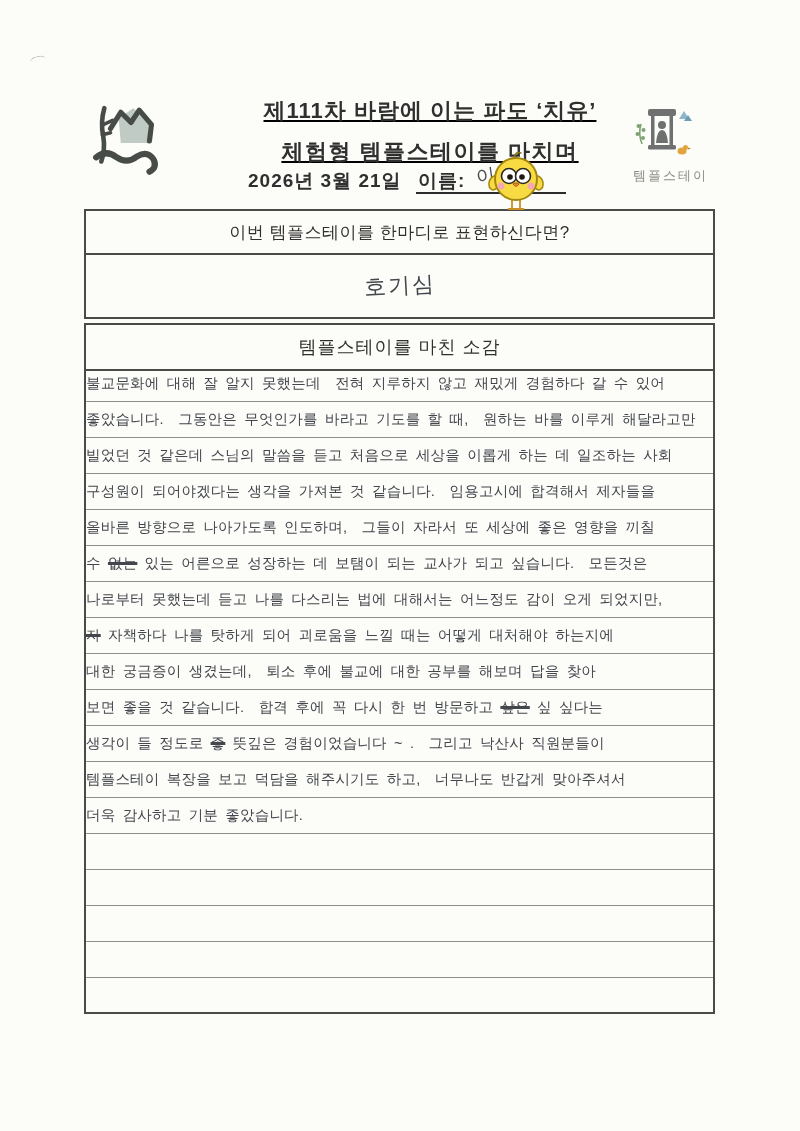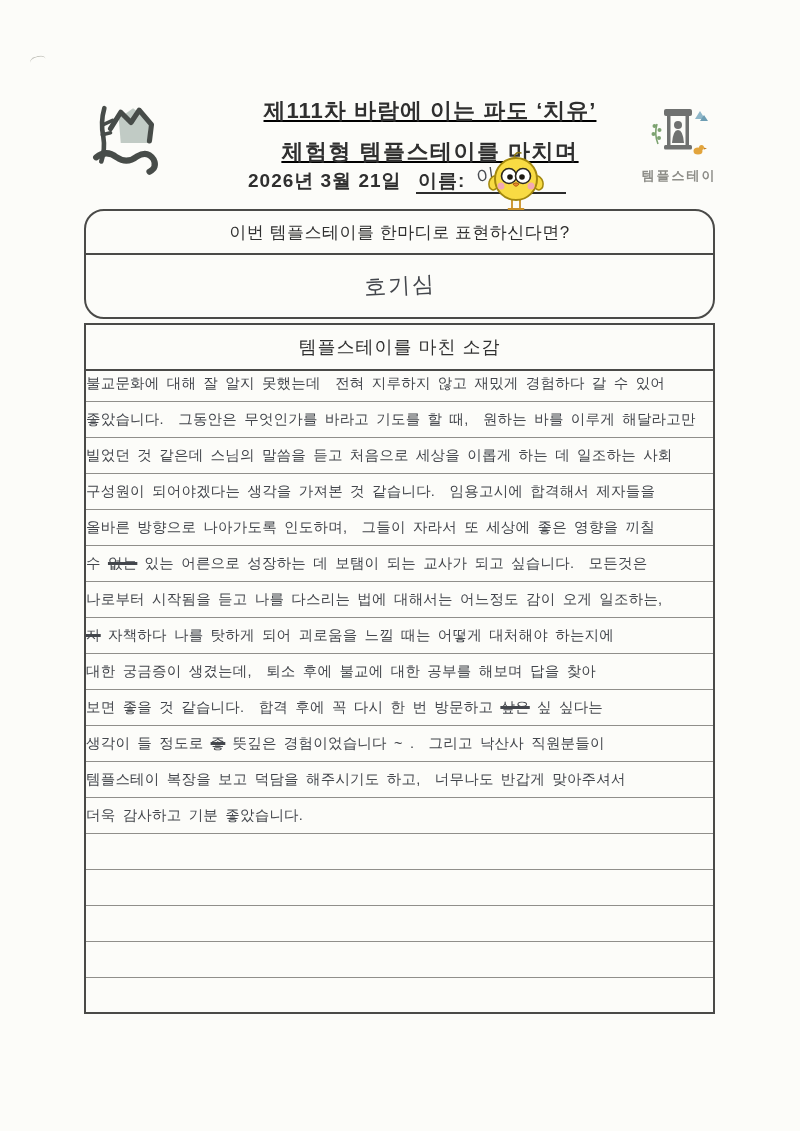--- a/index.html
+++ b/index.html
@@ -14,27 +14,27 @@
   
   .title-wrap { position:absolute; left:150px; top:96px; width:560px; text-align:center;text-decoration:underline; }
   .title-line1 { font-size:22px; font-weight:bold; color:#2f2f2f; letter-spacing:1px; }
   .title-line2 { font-size:22px; font-weight:bold; color:#2f2f2f; letter-spacing:1.5px; margin-top:11px; }
   .date-text { position:absolute; left:248px; top:168px; font-size:19px; font-weight:bold; color:#2f2f2f; letter-spacing:1px; }
   .name-label { position:absolute; left:418px; top:168px; font-size:19px; font-weight:bold; color:#2f2f2f; letter-spacing:1px; }
   .name-underline { position:absolute; left:416px; top:192px; width:150px; height:2px; background:#2c2c2c; }
   .name-value { position:absolute; left:476px; top:163px; font-size:19px; color:#4a4d52; transform:rotate(-8deg); }
   .chick { position:absolute; left:486px; top:150px; z-index:3; }
   .ink-logo { position:absolute; left:90px; top:102px; }
-  .right-logo-wrap { position:absolute; left:633px; top:104px; width:92px; text-align:center;font-weight:bold; }
+  .right-logo-wrap { position:absolute; left:633px; top:104px; width:92px; text-align:left; }
   .right-logo-text { font-size:13px; color:#8d8d88; letter-spacing:2px; margin-top:5px; }
   .scan-artifact { position:absolute; left:30px; top:56px; width:16px; height:8px;
     border-top:1.5px solid #bdbdb6; border-radius:50%; transform:rotate(-14deg); }
   
   .box { position:absolute; left:84px; width:631px; border:2px solid #4a4a48; box-sizing:border-box; }
-  .box-question { top:209px; height:110px;border-radius:20px; }
+  .box-question { top:209px; height:110px; }
   .q-row { height:44px; border-bottom:2px solid #4a4a48; box-sizing:border-box;
     display:flex; align-items:center; justify-content:center;
     font-size:17px; color:#2f2f2f; letter-spacing:0.5px; }
   .a-row { height:62px; display:flex; align-items:center; justify-content:center; }
   .answer-hw { font-size:22px; color:#43464c; transform:rotate(-3deg); letter-spacing:2px; }
   .box-feedback { top:323px; height:691px; }
   .s-header { height:46px; border-bottom:2px solid #4a4a48; box-sizing:border-box;
     display:flex; align-items:center; justify-content:center;
     font-size:18px; color:#2f2f2f; letter-spacing:1px; }
   .ruled-rows { position:absolute; top:41px; left:0; right:0; bottom:0; }
@@ -139,21 +139,21 @@
         </div>
         <div class="ruled-row">
           <span class="hw">올바른 방향으로 나아가도록 인도하며,  그들이 자라서 또 세상에 좋은 영향을 끼칠</span>
         </div>
         <div class="ruled-row">
           <span class="hw">수 </span>
           <span class="hw strike">없는</span>
           <span class="hw"> 있는 어른으로 성장하는 데 보탬이 되는 교사가 되고 싶습니다.  모든것은</span>
         </div>
         <div class="ruled-row">
-          <span class="hw">나로부터 시작됨을 듣고 나를 다스리는 법에 대해서는 어느정도 감이 오게 일조하는,</span>
+          <span class="hw">나로부터 못했는데 듣고 나를 다스리는 법에 대해서는 어느정도 감이 오게 되었지만,</span>
         </div>
         <div class="ruled-row">
           <span class="hw strike">자</span>
           <span class="hw"> 자책하다 나를 탓하게 되어 괴로움을 느낄 때는 어떻게 대처해야 하는지에</span>
         </div>
         <div class="ruled-row">
           <span class="hw">대한 궁금증이 생겼는데,  퇴소 후에 불교에 대한 공부를 해보며 답을 찾아</span>
         </div>
         <div class="ruled-row">
           <span class="hw">보면 좋을 것 같습니다.  합격 후에 꼭 다시 한 번 방문하고 </span>

